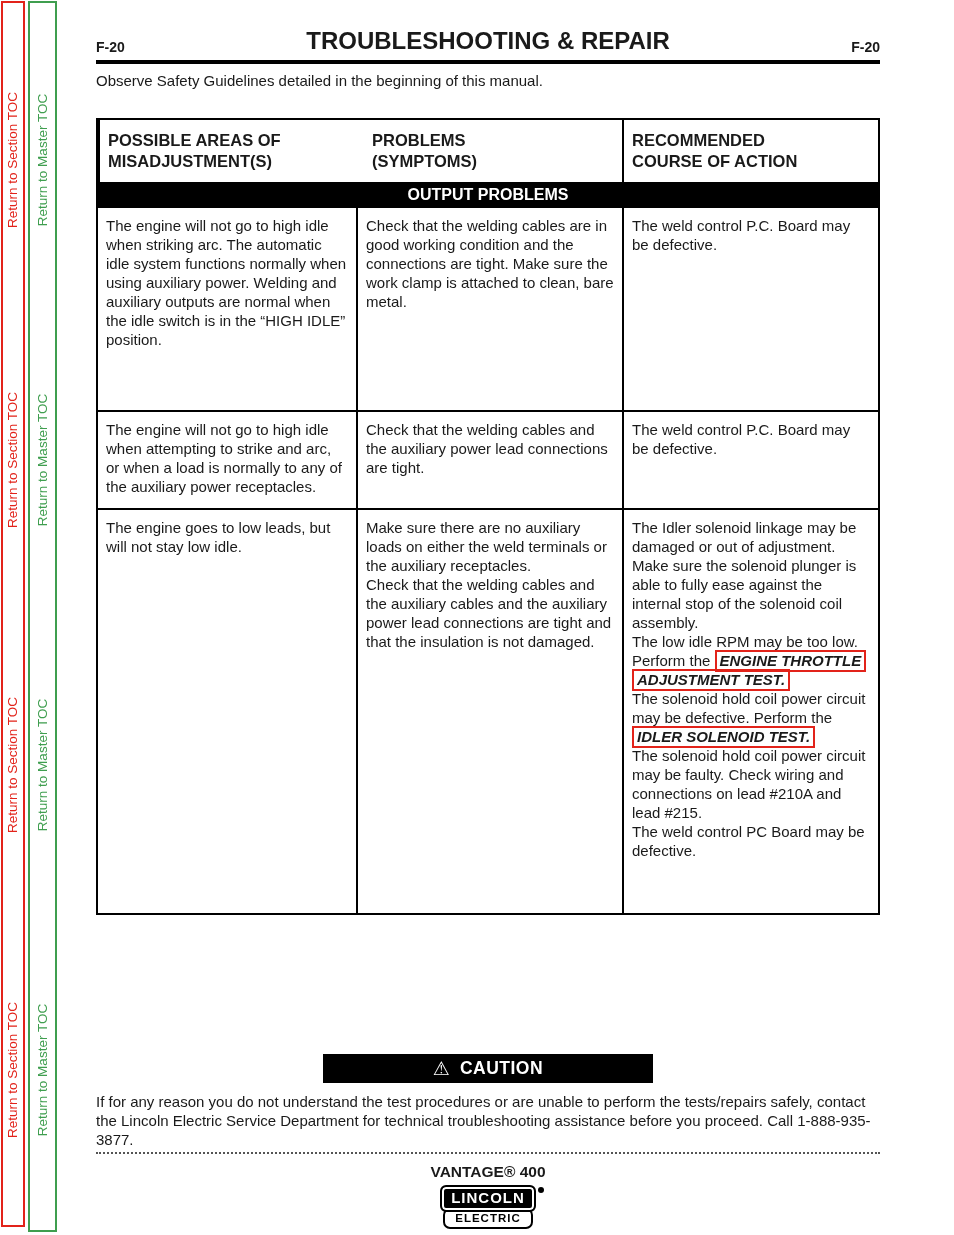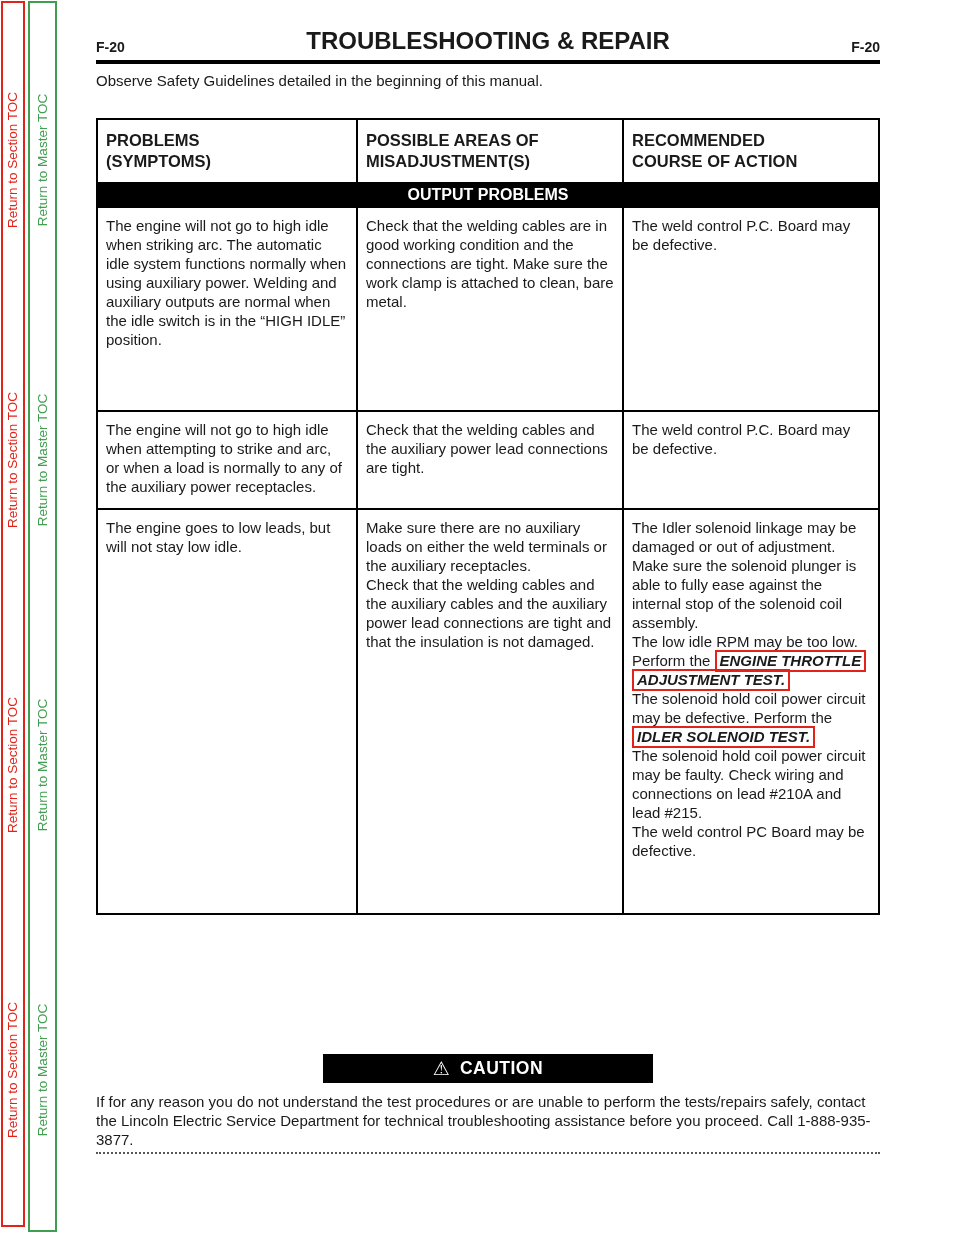--- a/index.html
+++ b/index.html
@@ -129,27 +129,27 @@
       <span class="pn">F-20</span>
       <h1 class="title">TROUBLESHOOTING &amp; REPAIR</h1>
       <span class="pn">F-20</span>
     </div>
     <div class="rule"></div>
     <p class="safety">Observe Safety Guidelines detailed in the beginning of this manual.</p>
 
     <div class="tbl">
 
       <div class="tr thead">
+        <div class="cell c2">
+          <div>POSSIBLE AREAS OF</div>
+          <div>MISADJUSTMENT(S)</div>
+        </div>
         <div class="cell c1">
           <div>PROBLEMS</div>
           <div>(SYMPTOMS)</div>
-        </div>
-        <div class="cell c2">
-          <div>POSSIBLE AREAS OF</div>
-          <div>MISADJUSTMENT(S)</div>
         </div>
         <div class="cell c3">
           <div>RECOMMENDED</div>
           <div>COURSE OF ACTION</div>
         </div>
       </div>
 
       <div class="banner">OUTPUT PROBLEMS</div>
 
       <div class="tr r1">
@@ -196,15 +196,26 @@
 
     </div>
 
     <div class="caution-bar">
       <span class="warn-icon">⚠</span>
       <span class="caution-label">CAUTION</span>
     </div>
     <p class="advisory">If for any reason you do not understand the test procedures or are unable to perform the tests/repairs safely, contact the Lincoln Electric Service Department for technical troubleshooting assistance before you proceed. Call 1-888-935-3877.</p>
     <div class="dotted"></div>
 
+    <div class="footer">
+      <div class="model">VANTAGE® 400</div>
+      <div class="logo">
+        <div class="logo-top">
+          <span class="logo-lincoln">LINCOLN</span>
+          <span class="logo-reg-dot"></span>
+        </div>
+        <br>
+        <span class="logo-electric">ELECTRIC</span>
+      </div>
+    </div>
 
   </div>
 </div>
 
 </body></html>

